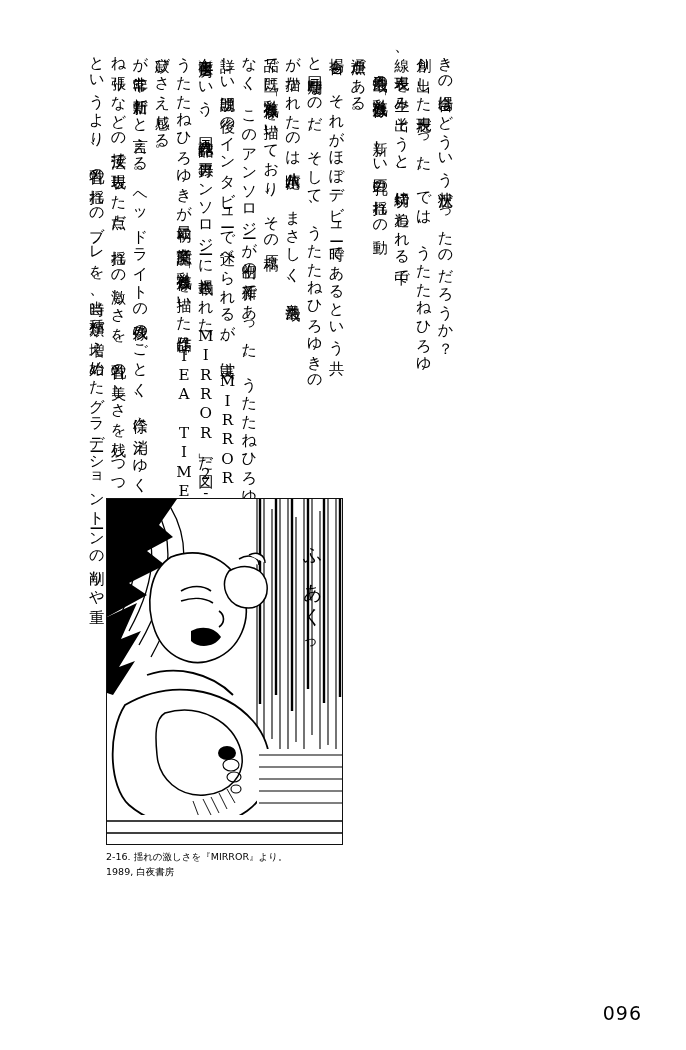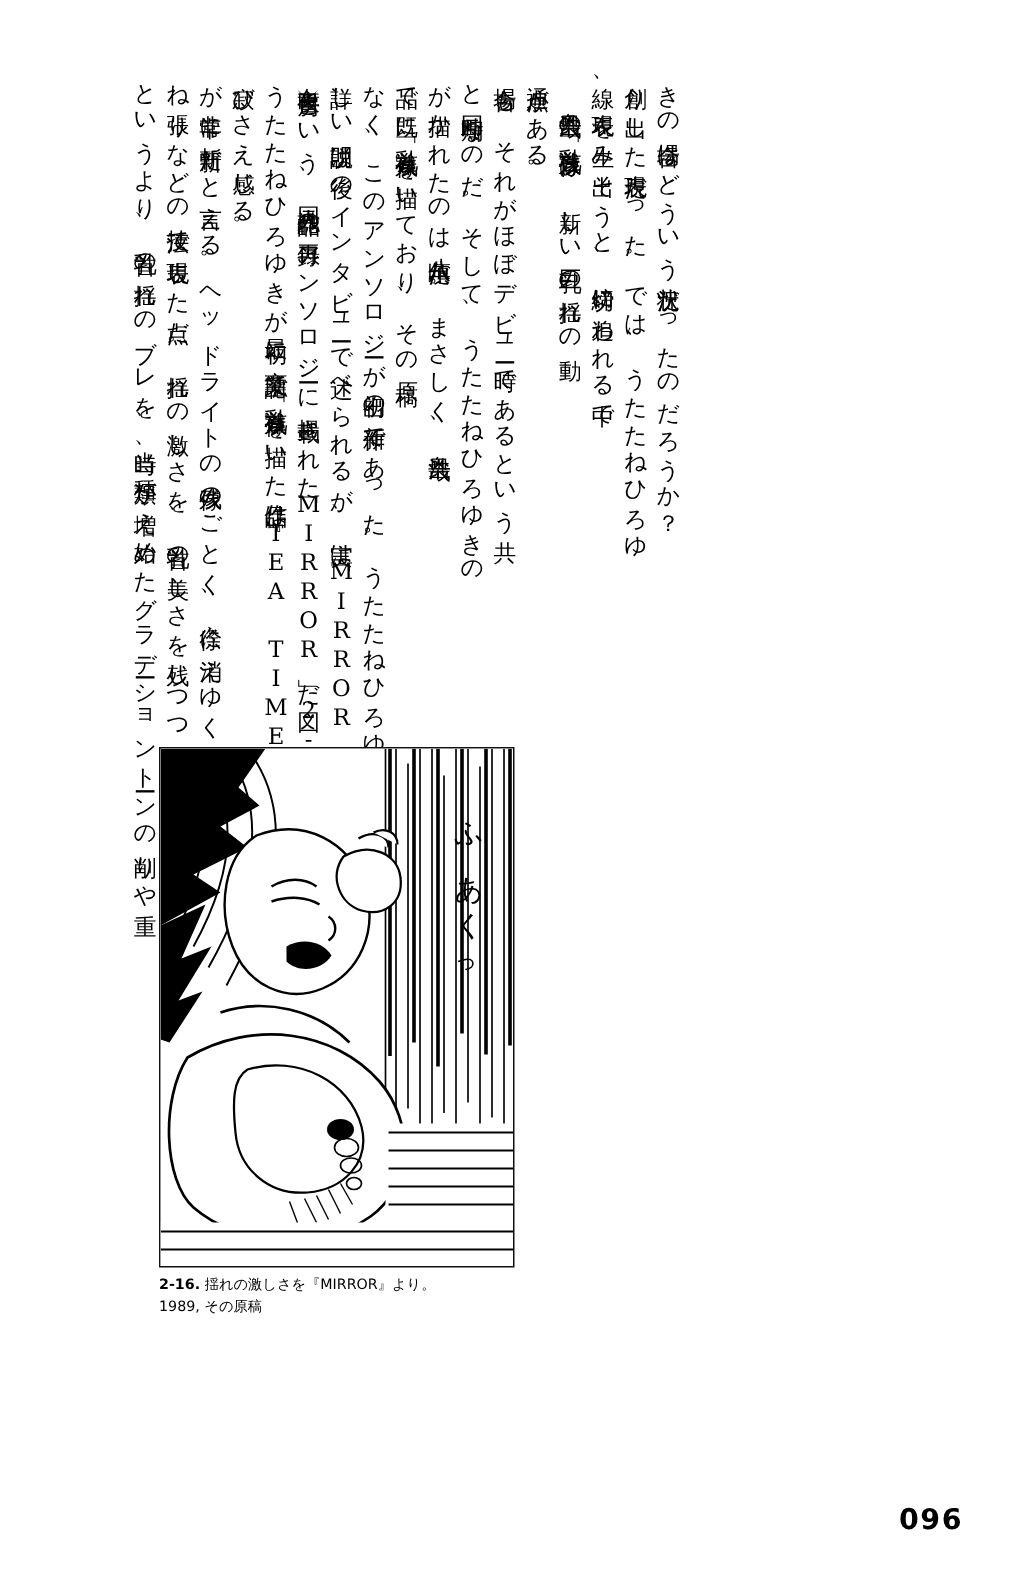--- a/index.html
+++ b/index.html
@@ -70,30 +70,30 @@
     position: absolute;
     left: 106px;
     top: 850px;
     width: 250px;
     font-family: "DejaVu Sans", "Liberation Sans", sans-serif;
     font-size: 9.5px;
     line-height: 1.55;
     color: #000;
   }
   .figure-caption .cap-num {
-    font-weight: bold;
+    font-weight: normal;
   }
 
   
   .page-number {
     position: absolute;
     right: 44px;
     bottom: 26px;
     font-family: "DejaVu Sans", "Liberation Sans", sans-serif;
-    font-weight: bold;
+    font-weight: normal;
     font-size: 19px;
     letter-spacing: 1px;
     color: #000;
   }
 </style>
 </head>
 <body>
 
 <div class="page">
 
@@ -209,18 +209,18 @@
       <text x="196" y="100" font-family="DejaVu Serif, serif" font-size="19" fill="#000">あ</text>
       <text x="196" y="124" font-family="DejaVu Serif, serif" font-size="19" fill="#000">く</text>
       <text x="196" y="146" font-family="DejaVu Serif, serif" font-size="15" fill="#000">っ</text>
     </svg>
   </div>
 
   <div class="figure-caption">
     <span class="cap-num">2-16.</span>
     <span>揺れの激しさを『MIRROR』より。</span>
     <br>
-    <span>1989, その原稿</span>
+    <span>1989, 白夜書房</span>
   </div>
 
   <div class="page-number">096</div>
 
 </div>
 
 </body></html>

